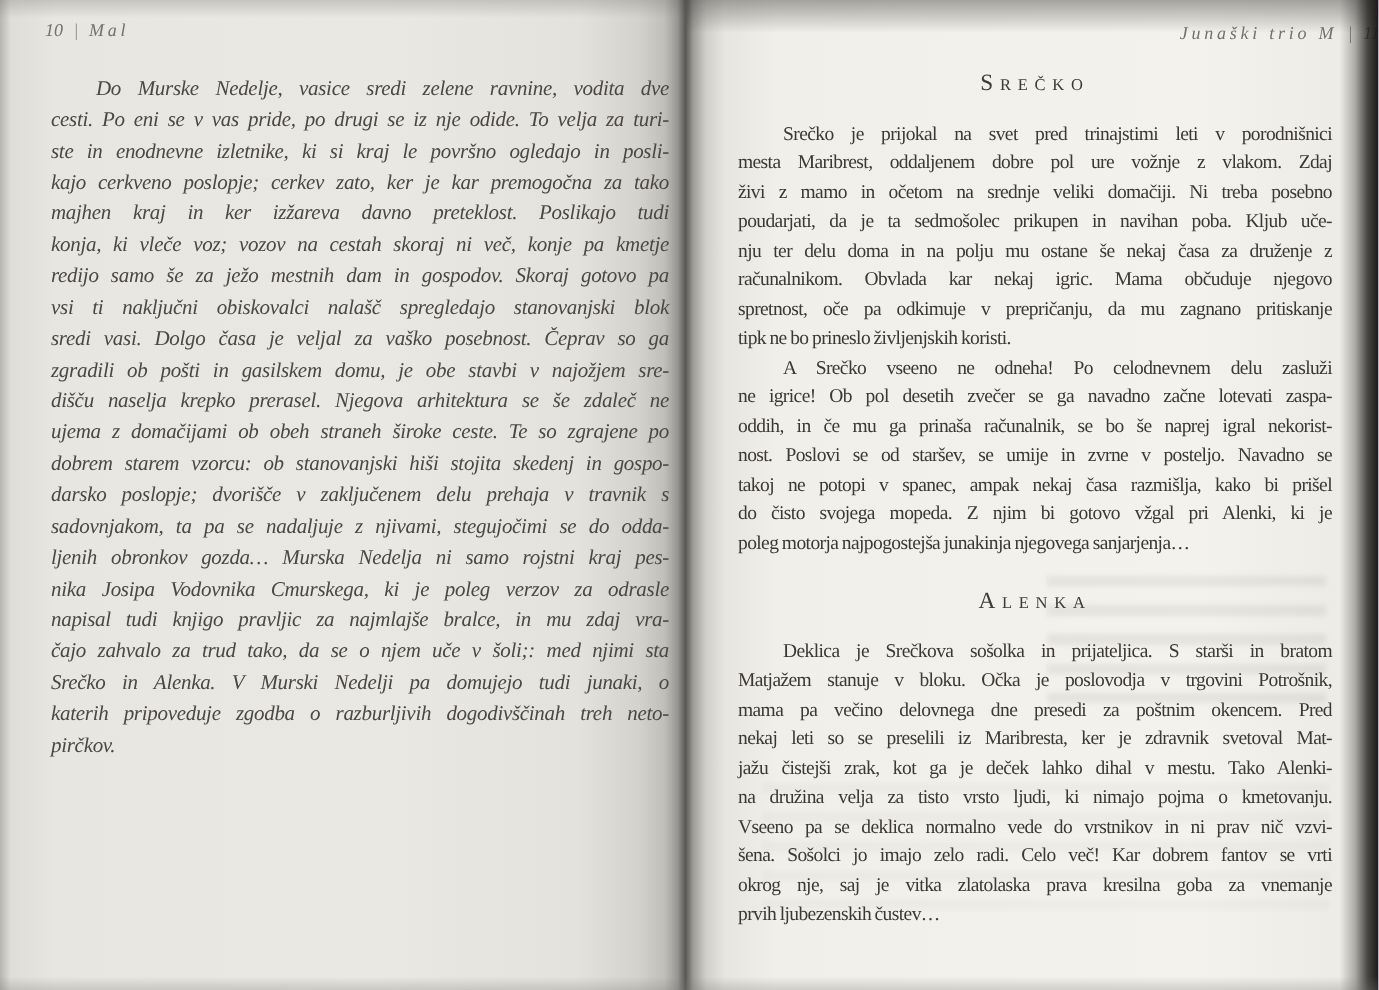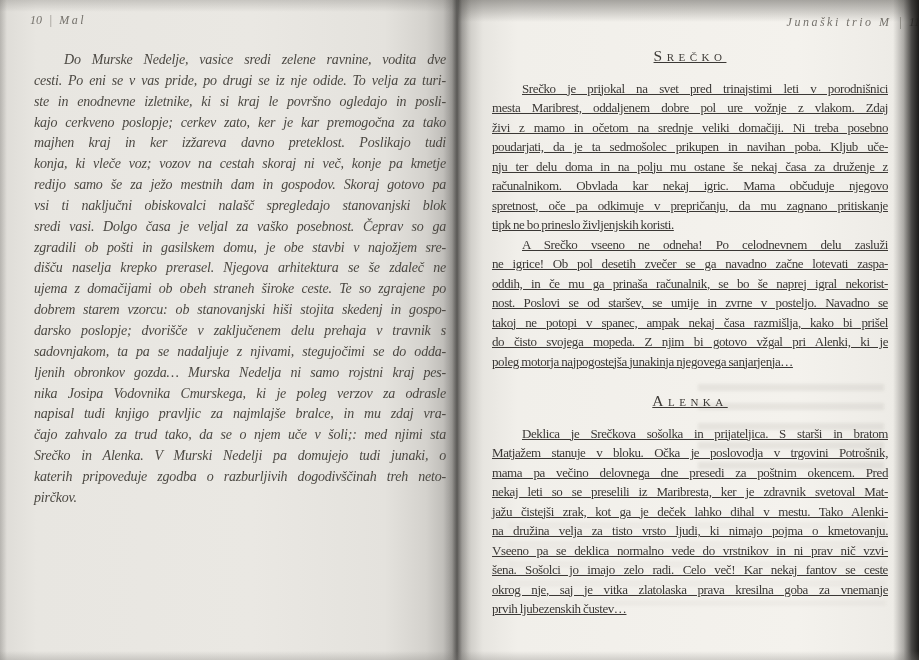--- a/index.html
+++ b/index.html
@@ -41,21 +41,21 @@
   .rh-sep{margin:0 7px;color:#8d8a83;}
   
   .text-left{
     position:absolute;left:34px;top:50px;width:412px;
     font-style:italic;font-size:14px;line-height:20.85px;
     color:#4b4842;letter-spacing:-0.2px;
   }
   .text-right{
     position:absolute;left:492px;top:46px;width:396px;
     font-size:13px;line-height:19.5px;color:#3b3835;
-    letter-spacing:-0.4px;word-spacing:-0.5px;text-decoration:underline;
+    letter-spacing:-0.4px;word-spacing:-0.5px;
   }
   .heading{
     text-align:center;font-variant:small-caps;font-weight:normal;
     font-size:15.5px;letter-spacing:4.5px;color:#3e3b37;margin:0 0 13px 0;
   }
   .section + .section{margin-top:20px;}
   .line{text-align:justify;text-align-last:justify;white-space:nowrap;}
   .para div.line:first-of-type{text-indent:30px;}
   .para div.line:last-of-type{text-align:center;text-align-last:left;}
   
@@ -149,21 +149,21 @@
 
               <div class="para">
 
               <div class="line">Deklica je Srečkova sošolka in prijateljica. S starši in bratom</div>
               <div class="line">Matjažem stanuje v bloku. Očka je poslovodja v trgovini Potrošnik,</div>
               <div class="line">mama pa večino delovnega dne presedi za poštnim okencem. Pred</div>
               <div class="line">nekaj leti so se preselili iz Maribresta, ker je zdravnik svetoval Mat-</div>
               <div class="line">jažu čistejši zrak, kot ga je deček lahko dihal v mestu. Tako Alenki-</div>
               <div class="line">na družina velja za tisto vrsto ljudi, ki nimajo pojma o kmetovanju.</div>
               <div class="line">Vseeno pa se deklica normalno vede do vrstnikov in ni prav nič vzvi-</div>
-              <div class="line">šena. Sošolci jo imajo zelo radi. Celo več! Kar nekaj fantov se ceste</div>
+              <div class="line">šena. Sošolci jo imajo zelo radi. Celo več! Kar dobrem fantov se vrti</div>
               <div class="line">okrog nje, saj je vitka zlatolaska prava kresilna goba za vnemanje</div>
               <div class="line">prvih ljubezenskih čustev…</div>
             </div>
             </div>
         </section>
       </div>
   </div>
 
   <div class="gutter-shadow"></div>
   <div class="edge-shadow-right"></div>

